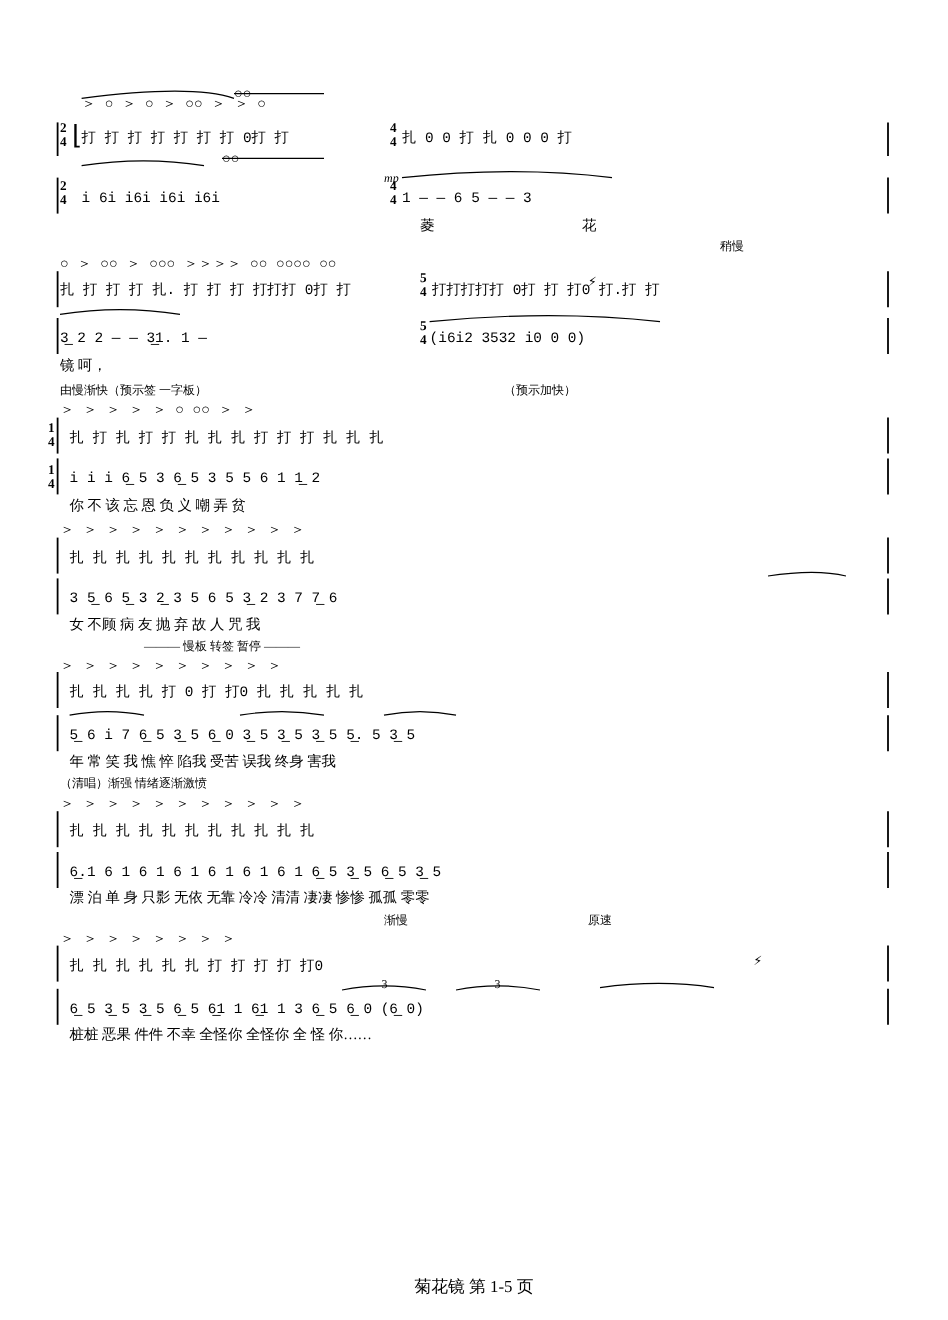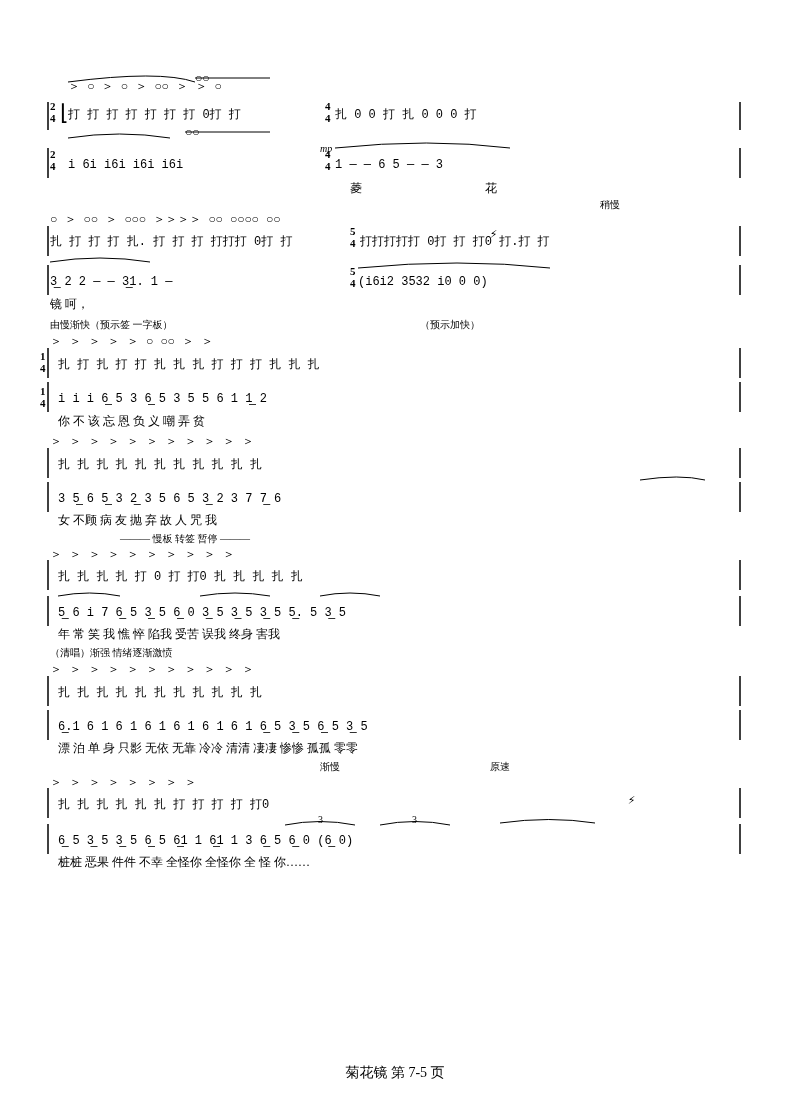--- a/index.html
+++ b/index.html
@@ -205,15 +205,15 @@
 
     <line x1="8" y1="794" x2="8" y2="824" stroke="black" stroke-width="1.5"></line>
     <text x="18" y="814" class="nm">6̲ 5  3̲ 5  3̲ 5  6̲ 5  6̲1 1  6̲1 1  3  6̲ 5  6̲ 0  (6̲ 0)</text>
     <line x1="700" y1="794" x2="700" y2="824" stroke="black" stroke-width="1.5"></line>
 
     <text x="18" y="836" class="ly">桩桩  恶果  件件  不幸  全怪你  全怪你  全  怪   你……</text>
 
   </svg>
 
   <div class="footer">
-    <span>菊花镜  第 7-5 页</span>
+    <span>菊花镜  第 1-5 页</span>
   </div>
 </div>
 
 </body></html>

